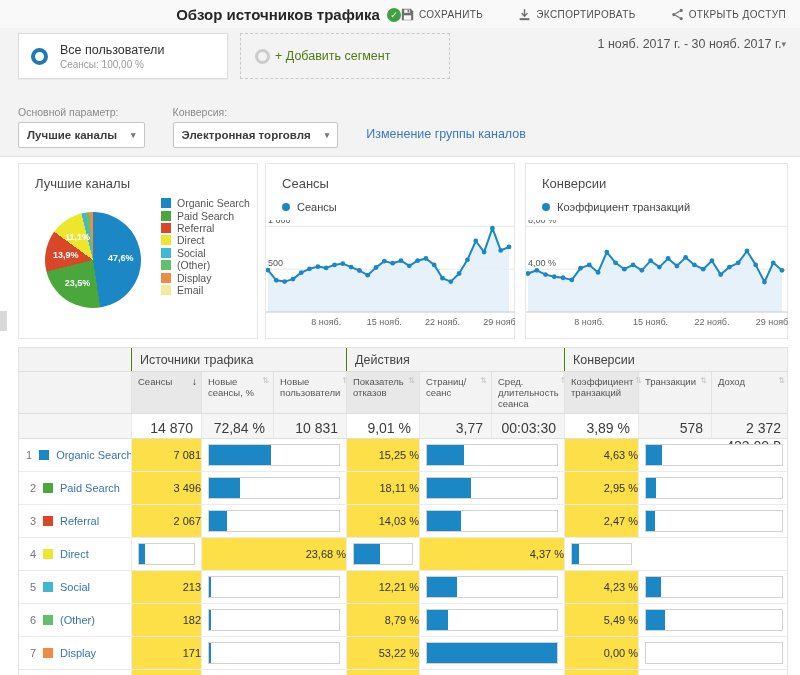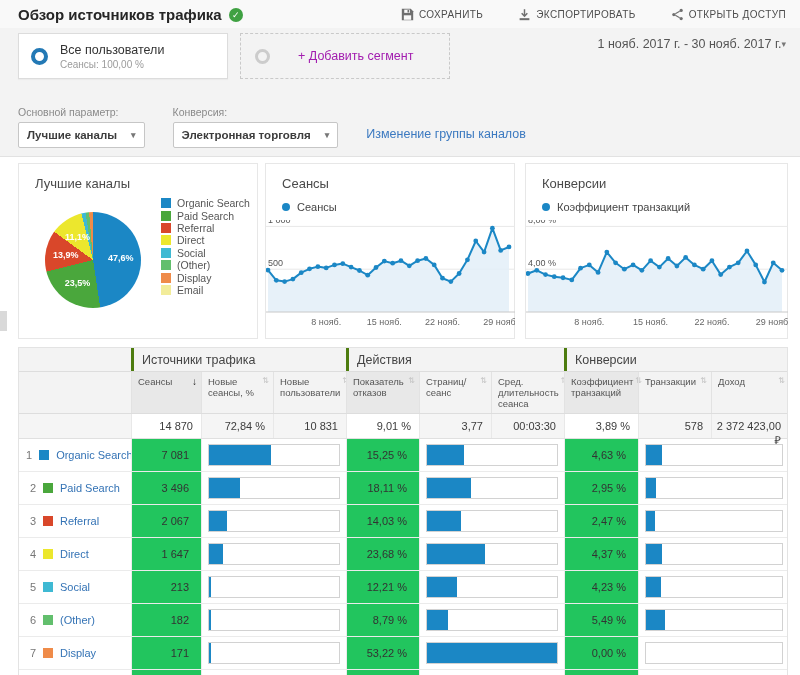--- a/index.html
+++ b/index.html
@@ -3,34 +3,34 @@
 <meta charset="utf-8">
 <style>
   * { margin:0; padding:0; box-sizing:border-box; }
   html,body { background:#fff; }
   body { font-family:"Liberation Sans", sans-serif; width:800px; height:675px; position:relative; overflow:hidden; color:#333; }
 
   .page { width:800px; height:675px; position:relative; background:#fff; }
 
   
   .top-region { background:#f3f3f3; border-bottom:1px solid #e2e2e2; padding-bottom:8px; }
-  .titlebar { display:flex; justify-content:space-between; align-items:center; padding:6px 14px 5px 18px; background:#f9f9f9; }
+  .titlebar { display:flex; justify-content:flex-end; align-items:center; padding:6px 14px 5px 18px; background:#f9f9f9; }
   .title-wrap { display:flex; align-items:center; gap:7px; }
   .page-title { font-size:15px; font-weight:bold; color:#262626; }
   .badge { width:14px; height:14px; border-radius:50%; background:#3fa142; color:#fff; font-size:9px; line-height:14px; text-align:center; display:inline-block; }
   .actions { display:flex; gap:35px; }
   .action { display:flex; align-items:center; gap:5px; font-size:10px; letter-spacing:.4px; color:#4d4d4d; cursor:pointer; }
   .action svg { display:block; }
 
   .segments-row { position:relative; display:flex; gap:12px; padding:5px 14px 8px 18px; }
   .segment-card { width:210px; height:46px; background:#fff; border:1px solid #dcdcdc; display:flex; align-items:center; padding-left:12px; gap:12px; box-shadow:0 1px 1px rgba(0,0,0,.03); }
   .donut-blue { width:17px; height:17px; border:4px solid #2379b5; border-radius:50%; flex:none; }
   .seg-name { font-size:12.5px; color:#333; }
   .seg-sub { font-size:10px; color:#9b9b9b; margin-top:2px; }
-  .segment-add { width:210px; height:46px; border:1px dashed #c9c9c9; display:flex; align-items:center; padding-left:14px; gap:28px; color:#a21caf; font-size:12.5px; }
+  .segment-add { width:210px; height:46px; border:1px dashed #c9c9c9; display:flex; align-items:center; padding-left:14px; gap:5px; color:#4d7c0f; font-size:12.5px; }
   .donut-gray { width:15px; height:15px; border:3px solid #ccc; border-radius:50%; flex:none; }
   .date-range { position:absolute; right:14px; top:9px; font-size:12.5px; color:#555; display:flex; align-items:center; cursor:pointer; }
   .caret { font-size:9px; color:#777; }
 
   .controls-row { display:flex; gap:28px; padding:4px 18px 0 18px; align-items:flex-end; }
   .ctl-label { font-size:10.5px; color:#8a8a8a; margin-bottom:4px; }
   .select { display:inline-flex; align-items:center; justify-content:space-between; height:26px; min-width:108px; border:1px solid #c6c6c6; border-radius:2px; background:#fff; padding:0 8px; font-size:11.5px; font-weight:bold; color:#3c3c3c; cursor:pointer; gap:14px; }
   .edit-link { font-size:12.5px; color:#3b79c0; text-decoration:none; margin-bottom:7px; cursor:pointer;margin-top:36px; }
 
   
@@ -48,39 +48,39 @@
   .pie { position:absolute; left:26px; top:48px; width:96px; height:96px; border-radius:50%; }
   .pie-label { position:absolute; transform:translate(-50%,-50%); font-size:9px; font-weight:bold; color:#fff; white-space:nowrap; }
   .legend { position:absolute; left:142px; top:33px; }
   .legend-item { display:flex; align-items:center; gap:6px; height:12.4px; }
   .legend-chip { width:10px; height:10px; flex:none; }
   .legend-label { font-size:10.5px; color:#555; white-space:nowrap; }
 
   
   .gt { width:770px; margin:8px 12px 0 18px; border:1px solid #e3e3e3; background:#fff; }
   .gt-group { display:grid; grid-template-columns:112px 215px 218px 225px; background:#f3f3f3; border-bottom:1px solid #ddd; }
-  .gt-group > div { padding:5px 8px 4px 8px; font-size:12.5px; color:#444; border-left:3px solid #4d7c0f; }
+  .gt-group > div { padding:5px 8px 4px 8px; font-size:12.5px; color:#444; border-left:1px solid #4d7c0f; }
   .gt-group > div:first-child { border-left:none; }
   .gt-cols { display:grid; grid-template-columns:112px 70px 72px 73px 73px 72px 73px 74px 73px 78px; background:#f3f3f3; border-bottom:1px solid #ddd; }
   .gt-cols > div { border-left:1px solid #e2e2e2; padding:4px 4px 4px 6px; font-size:9.5px; color:#555; min-height:28px; display:flex; justify-content:space-between; gap:2px; cursor:pointer; }
   .gt-cols > div:first-child { border-left:none; cursor:default; }
   .gt-cols .lead { background:#e8e8e8; }
   .sort-active { color:#222; font-size:10px; font-weight:bold; }
   .sort-idle { color:#c3c3c3; font-size:8px; }
   .gt-totals { display:grid; grid-template-columns:112px 70px 72px 73px 73px 72px 73px 74px 73px 78px; background:#f5f5f5; border-bottom:1px solid #e0e0e0; }
-  .gt-totals > div { border-left:1px solid #e8e8e8; padding:6px 8px 5px 4px; font-size:11px; color:#3c3c3c; text-align:right; height:24px; }
+  .gt-totals > div { border-left:1px solid #e8e8e8; padding:6px 8px 5px 4px; font-size:14px; color:#3c3c3c; text-align:right; height:24px; }
   .gt-totals > div:first-child { border-left:none; }
   .gt-totals .lead { background:#fff; }
   .gt-row { display:grid; grid-template-columns:112px 70px 145px 73px 145px 74px 151px; border-bottom:1px solid #ebebeb; height:33px; }
   .gt-row:last-child { border-bottom:none; }
   .c-chan { display:flex; align-items:center; gap:7px; padding-left:7px; }
   .row-index { font-size:11px; color:#777; width:10px; text-align:right; }
   .chip { width:10px; height:10px; flex:none; }
   .chan-link { font-size:11px; color:#3473b5; text-decoration:none; cursor:pointer; white-space:nowrap; }
-  .c-val { text-align:right; padding:0 12px; line-height:32px; font-size:11px; color:#333; background:#22c55e; border-left:1px solid #ececec; }
+  .c-val { text-align:right; padding:0 0; line-height:32px; font-size:11px; color:#333; background:#fde047; border-left:1px solid #ececec; }
   .c-bar { display:flex; align-items:center; padding:0 6px; border-left:1px solid #ececec; }
   .bar-box { flex:1; height:22px; background:#fff; border:1px solid #d2d2d2; }
   .bar-fill { height:20px; background:#1b87c5; }
 
   .edge-tab { position:absolute; left:0; top:311px; width:7px; height:20px; background:#d9d9d9; }
 </style>
 </head>
 <body>
 
 <div class="page">
@@ -448,21 +448,20 @@
               <div class="bar-fill" style="width: 6.4%;"></div>
             </div>
           </div>
         </div>
         <div class="gt-row">
           <div class="c-chan">
             <span class="row-index">4</span>
             <span class="chip" style="background: rgb(236, 231, 45);"></span>
             <a class="chan-link">Direct</a>
           </div>
-          <div class="c-val">1 647</div>
           <div class="c-bar">
             <div class="bar-box">
               <div class="bar-fill" style="width: 11.1%;"></div>
             </div>
           </div>
           <div class="c-val">23,68 %</div>
           <div class="c-bar">
             <div class="bar-box">
               <div class="bar-fill" style="width: 44.5%;"></div>
             </div>

